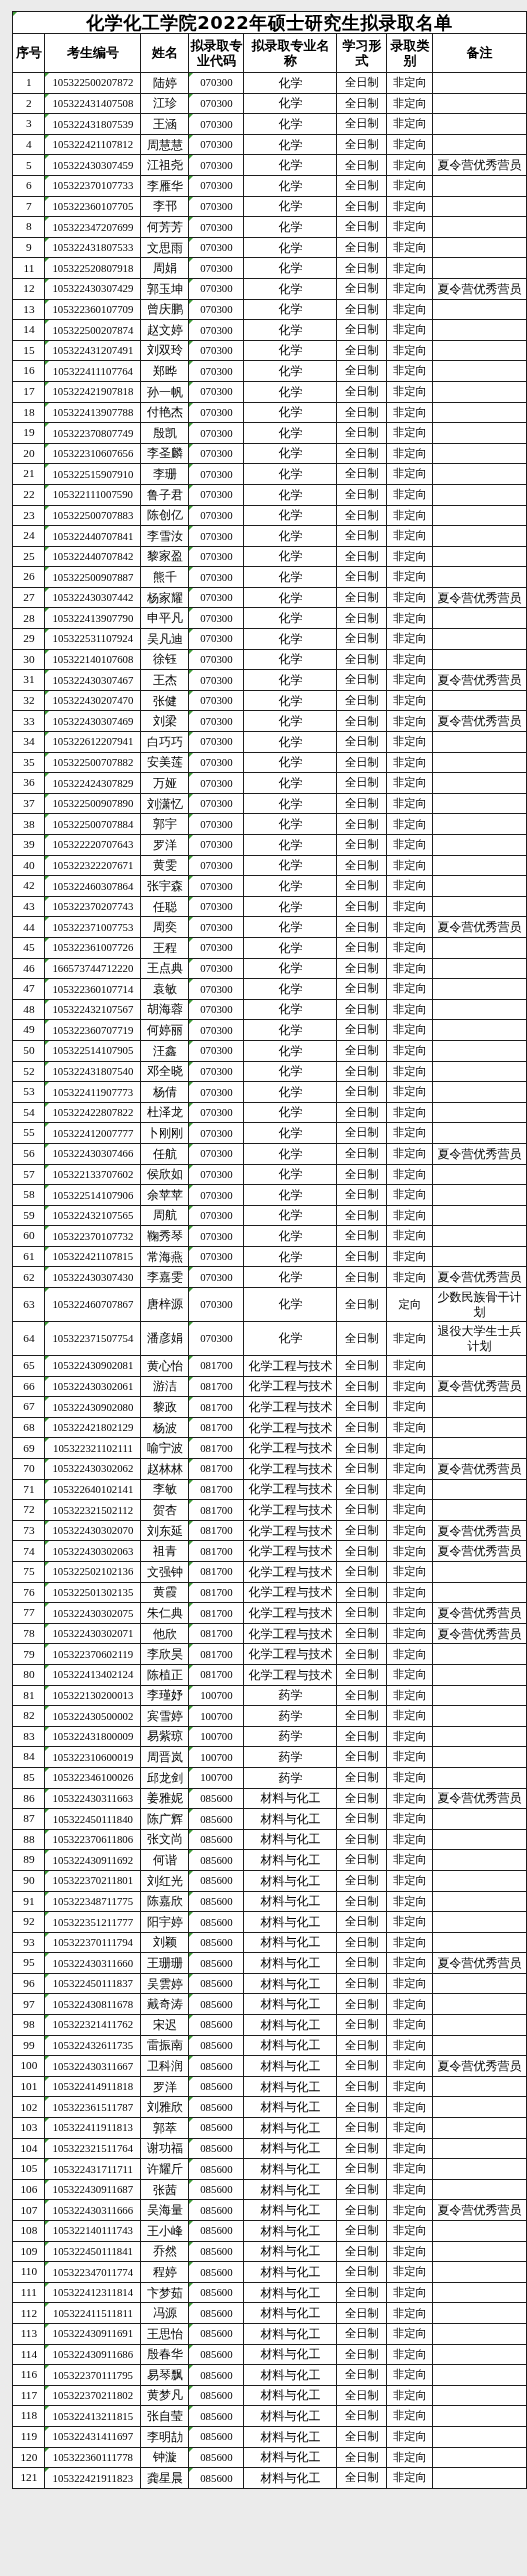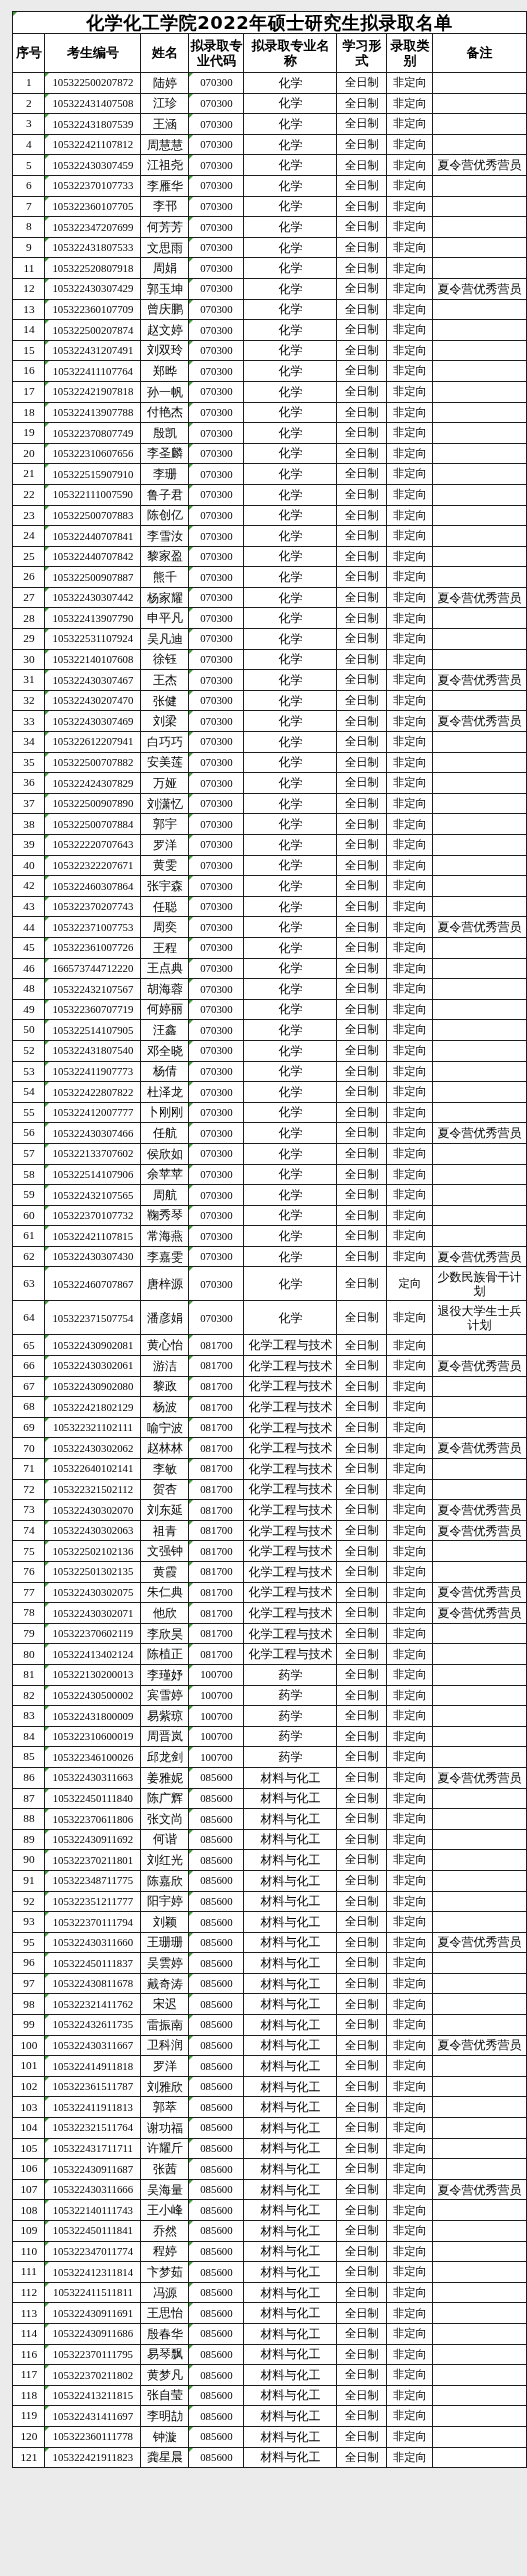--- a/index.html
+++ b/index.html
@@ -509,20 +509,30 @@
           <td class="c-seq">46</td>
           <td class="c-id gt">166573744712220</td>
           <td class="c-name">王点典</td>
           <td class="c-code gt">070300</td>
           <td class="c-major">化学</td>
           <td class="c-form">全日制</td>
           <td class="c-cat">非定向</td>
           <td class="c-remark"></td>
         </tr>
         <tr class="data-row">
+          <td class="c-seq">47</td>
+          <td class="c-id gt">105322360107714</td>
+          <td class="c-name">袁敏</td>
+          <td class="c-code gt">070300</td>
+          <td class="c-major">化学</td>
+          <td class="c-form">全日制</td>
+          <td class="c-cat">非定向</td>
+          <td class="c-remark"></td>
+        </tr>
+        <tr class="data-row">
           <td class="c-seq">48</td>
           <td class="c-id gt">105322432107567</td>
           <td class="c-name">胡海蓉</td>
           <td class="c-code gt">070300</td>
           <td class="c-major">化学</td>
           <td class="c-form">全日制</td>
           <td class="c-cat">非定向</td>
           <td class="c-remark"></td>
         </tr>
         <tr class="data-row">

